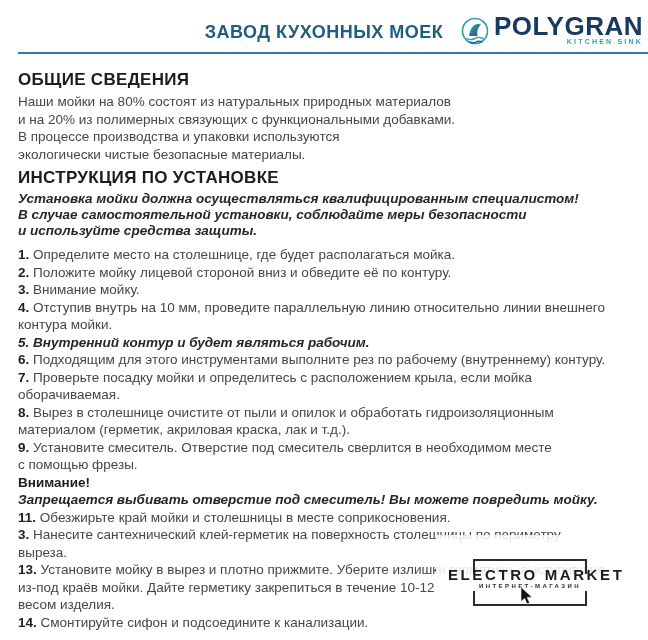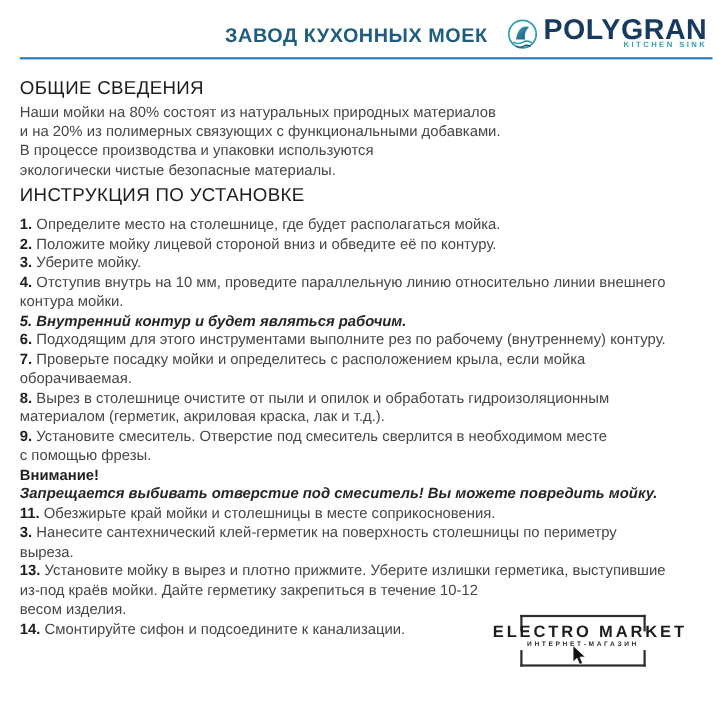--- a/index.html
+++ b/index.html
@@ -19,21 +19,21 @@
   .brand-logo { position:absolute; right:5px; top:15px; display:flex; align-items:flex-start; }
   .brand-icon { width:28px; height:30px; margin-right:5px; margin-top:2px; }
   .brand-text { display:flex; flex-direction:column; align-items:flex-end; }
   .brand-name { font-size:26px; font-weight:700; letter-spacing:0.5px; color:#173a60; line-height:22px; }
   .brand-tagline { font-size:7px; font-weight:700; letter-spacing:2.2px; color:#2fa3b1; margin-top:1px; }
   .divider { position:absolute; left:18px; right:0; top:52px; height:2px; background:#2e7cb5; }
 
   
   .main { padding:0 18px; }
   .section-heading {
-    font-size:17px; font-weight:400; color:#1c1c1c; letter-spacing:0.3px;
+    font-size:17px; font-weight:700; color:#1c1c1c; letter-spacing:0.3px;
   }
   .h-general { margin-top:16px; }
   .h-install { margin-top:5px; }
   .para {
     margin-top:3px; font-size:13.5px; line-height:17.6px; color:#464646;
     white-space:pre-line;
   }
   .warning {
     margin-top:3px; font-size:13.5px; line-height:16px; font-weight:700; font-style:italic;
     color:#262626; white-space:pre-line;
@@ -102,25 +102,28 @@
 
   <div class="main">
 
     <div class="section-heading h-general">ОБЩИЕ СВЕДЕНИЯ</div>
     <div class="para">Наши мойки на 80% состоят из натуральных природных материалов
 и на 20% из полимерных связующих с функциональными добавками.
 В процессе производства и упаковки используются
 экологически чистые безопасные материалы.</div>
 
     <div class="section-heading h-install">ИНСТРУКЦИЯ ПО УСТАНОВКЕ</div>
+    <div class="warning">Установка мойки должна осуществляться квалифицированным специалистом!
+В случае самостоятельной установки, соблюдайте меры безопасности
+и используйте средства защиты.</div>
 
     <div class="list">
       <div class="li"><span class="num">1.</span> <span class="txt">Определите место на столешнице, где будет располагаться мойка.</span></div>
       <div class="li"><span class="num">2.</span> <span class="txt">Положите мойку лицевой стороной вниз и обведите её по контуру.</span></div>
-      <div class="li"><span class="num">3.</span> <span class="txt">Уберите мойку.</span></div>
+      <div class="li"><span class="num">3.</span> <span class="txt">Внимание мойку.</span></div>
       <div class="li"><span class="num">4.</span> <span class="txt">Отступив внутрь на 10 мм, проведите параллельную линию относительно линии внешнего
 контура мойки.</span></div>
       <div class="li em"><span class="num">5.</span> <span class="txt">Внутренний контур и будет являться рабочим.</span></div>
       <div class="li"><span class="num">6.</span> <span class="txt">Подходящим для этого инструментами выполните рез по рабочему (внутреннему) контуру.</span></div>
       <div class="li"><span class="num">7.</span> <span class="txt">Проверьте посадку мойки и определитесь с расположением крыла, если мойка
 оборачиваемая.</span></div>
       <div class="li"><span class="num">8.</span> <span class="txt">Вырез в столешнице очистите от пыли и опилок и обработать гидроизоляционным
 материалом (герметик, акриловая краска, лак и т.д.).</span></div>
       <div class="li"><span class="num">9.</span> <span class="txt">Установите смеситель. Отверстие под смеситель сверлится в необходимом месте
 с помощью фрезы.</span></div>

